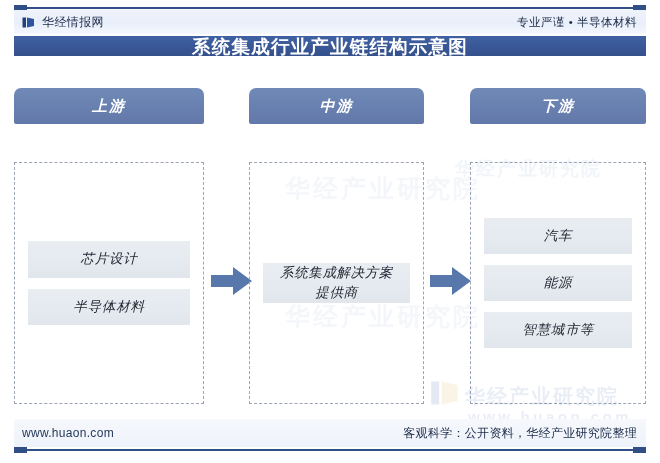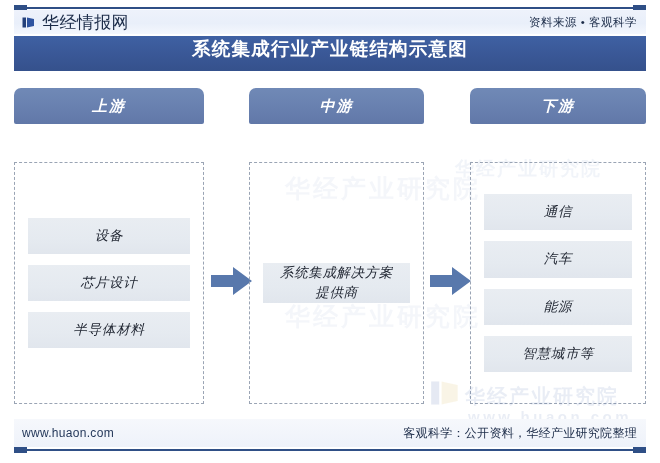--- a/index.html
+++ b/index.html
@@ -56,41 +56,41 @@
     display: flex;
     align-items: center;
     gap: 7px;
   }
   .brand-mark {
     display: block;
     width: 13px;
     height: 13px;
   }
   .brand-name {
-    font-size: 17px;
+    font-size: 12px;
     color: #1a2a47;
     letter-spacing: 0.4px;
     white-space: nowrap;
   }
   .tagline {
     font-size: 11.5px;
     color: #1a2a47;
     letter-spacing: 0.5px;
     white-space: nowrap;
   }
 
   
   .title-bar {
     position: absolute;
     left: 14px; right: 14px;
     top: 36px;
-    height: 35px;
+    height: 20px;
     background: linear-gradient(180deg, #3f61a3 0%, #3a5897 50%, #35518c 100%);
     display: flex;
-    align-items: flex-start;
+    align-items: center;
     justify-content: center;
   }
   .title-text {
     color: #ffffff;
     font-size: 18.5px;
     font-weight: bold;
     letter-spacing: 1.2px;
     white-space: nowrap;
   }
 
@@ -285,39 +285,38 @@
   </div>
 
   <div class="header-bar">
     <div class="brand">
       <svg class="brand-mark" viewBox="0 0 26 26">
         <polygon points="1,3 8,3 8,23 1,23" fill="#24407a"></polygon>
         <polygon points="10,3 24,6 24,20 10,23" fill="#2f54a0"></polygon>
       </svg>
       <span class="brand-name">华经情报网</span>
     </div>
-    <div class="tagline">资料来源 • 客观科学</div>
+    <div class="tagline">专业严谨 • 半导体材料</div>
   </div>
 
   <div class="title-bar">
     <div class="title-text">系统集成行业产业链结构示意图</div>
   </div>
 
   <div class="wm wm-topband">华经产业研究院</div>
   <div class="wm wm-center">华经产业研究院</div>
   <div class="wm wm-center2">华经产业研究院</div>
 
   <div class="diagram">
 
     <div class="col col-up">
       <div class="col-head">
         <span class="col-head-text">上游</span>
       </div>
       <div class="col-body">
-        <div class="item">设备</div>
         <div class="item">芯片设计</div>
         <div class="item">半导体材料</div>
       </div>
     </div>
 
     <svg class="arrow arrow-1" viewBox="0 0 42 30">
       <polygon points="0,9 22,9 22,1 41,15 22,29 22,21 0,21" fill="#5878ac"></polygon>
     </svg>
 
     <div class="col col-mid">
@@ -331,21 +330,20 @@
 
     <svg class="arrow arrow-2" viewBox="0 0 42 30">
       <polygon points="0,9 22,9 22,1 41,15 22,29 22,21 0,21" fill="#5878ac"></polygon>
     </svg>
 
     <div class="col col-down">
       <div class="col-head">
         <span class="col-head-text">下游</span>
       </div>
       <div class="col-body">
-        <div class="item">通信</div>
         <div class="item">汽车</div>
         <div class="item">能源</div>
         <div class="item">智慧城市等</div>
       </div>
     </div>
   </div>
 
   <svg class="wm wm-right-logo" viewBox="0 0 26 26">
     <polygon points="1,3 8,3 8,23 1,23" fill="#3c5fa5"></polygon>
     <polygon points="10,3 24,6 24,20 10,23" fill="#d8b24a"></polygon>

